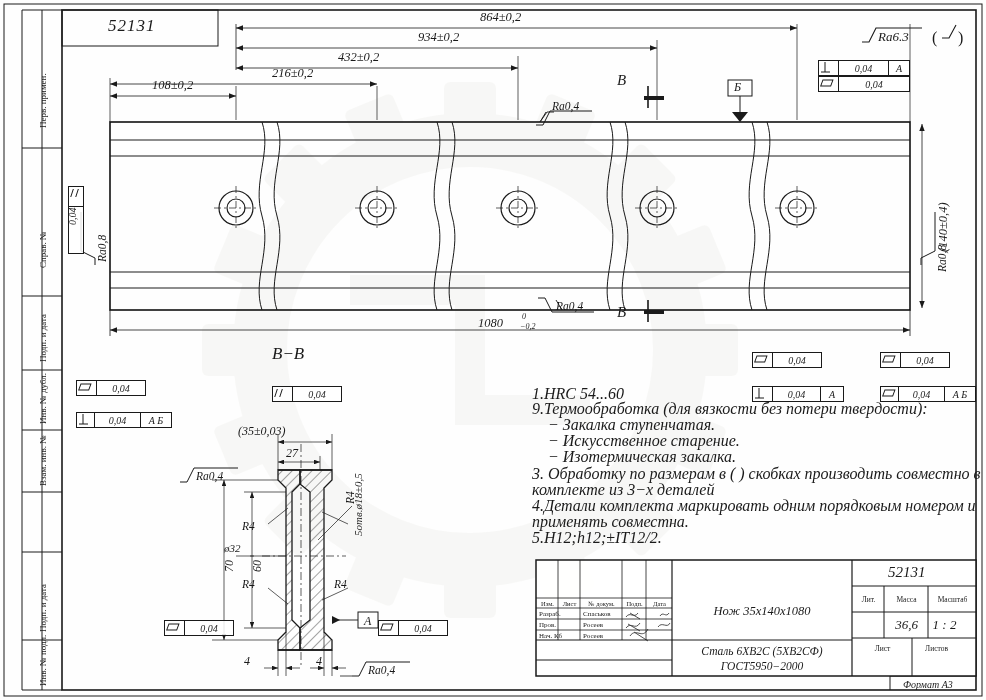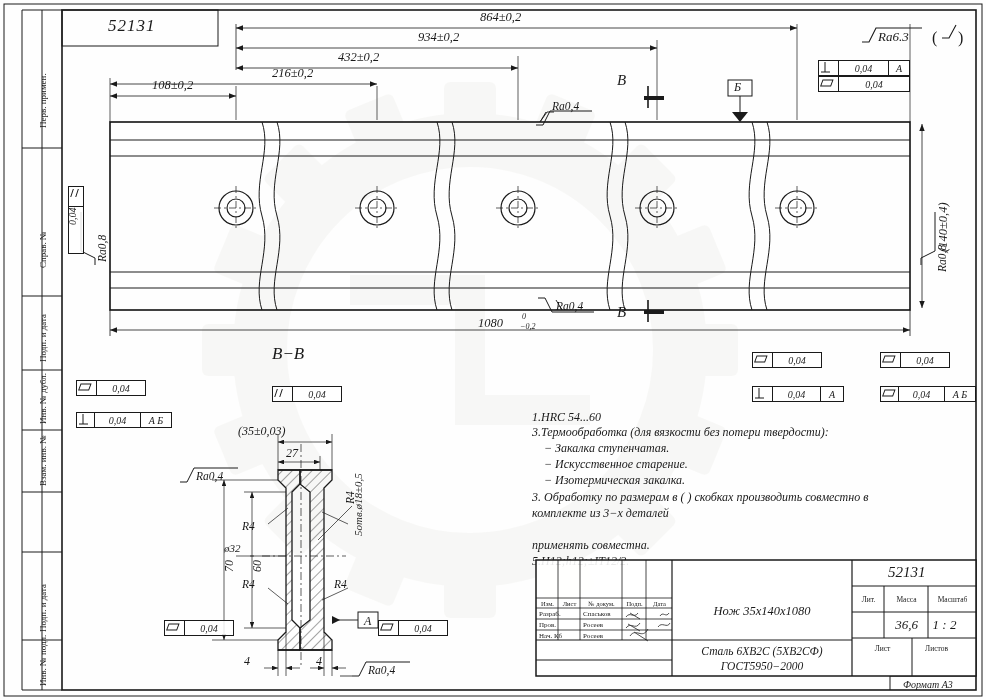--- a/index.html
+++ b/index.html
@@ -46,24 +46,23 @@
   }
   .fcell:last-child { border-right: none; }
   .wm {
     position: absolute;
     pointer-events: none;
     opacity: 0.085;
   }
   .note {
     position: absolute;
     font-style: italic;
-    font-size: 12px;
+    font-size: 16px;
     line-height: 15.5px;
     white-space: pre;
-    margin-top: 24px;
   }
   .stampcell {
     position: absolute;
     box-sizing: border-box;
     font-size: 8px;
     display: flex;
     align-items: center;
     padding-left: 2px;
     overflow: hidden;
   }
@@ -482,26 +481,27 @@
   <div class="fbox" style="left:378px; top:620px; width:70px; height:16px;">
     <div class="fcell" style="width:20px;">
       <svg width="14" height="12">
           <path d="M 2 9 L 12 9 L 12 3 L 2 3 z" stroke="#1a1a1a" stroke-width="1" fill="none" transform="skewX(-20) translate(3,0)"></path>
         </svg>
     </div>
     <div class="fcell" style="flex:1;">0,04</div>
   </div>
 
   <div class="note" style="left:532px; top:386px;">1.HRC 54...60</div>
-  <div class="note" style="left:532px; top:401px;">3.Термообработка (для вязкости без потери твердости):</div>
+  <div class="note" style="left:532px; top:401px;">9.Термообработка (для вязкости без потери твердости):</div>
   <div class="note" style="left:532px; top:417px;">    − Закалка ступенчатая.</div>
   <div class="note" style="left:532px; top:433px;">    − Искусственное старение.</div>
   <div class="note" style="left:532px; top:449px;">    − Изотермическая закалка.</div>
   <div class="note" style="left:532px; top:466px;">3. Обработку по размерам в ( ) скобках производить совместно в</div>
   <div class="note" style="left:532px; top:482px;">комплекте из 3−х деталей</div>
+  <div class="note" style="left:532px; top:498px;">4.Детали комплекта маркировать одним порядковым номером и</div>
   <div class="note" style="left:532px; top:514px;">применять совместна.</div>
   <div class="note" style="left:532px; top:530px;">5.H12;h12;±IT12/2.</div>
 
   <svg width="986" height="700">
 
     <rect x="536" y="560" width="440" height="116" fill="#fff" fill-opacity="0.9" stroke="#1a1a1a" stroke-width="1.5"></rect>
 
     <line x1="672" y1="560" x2="672" y2="676" stroke="#1a1a1a" stroke-width="1.2"></line>
     <line x1="852" y1="560" x2="852" y2="676" stroke="#1a1a1a" stroke-width="1.2"></line>
 

